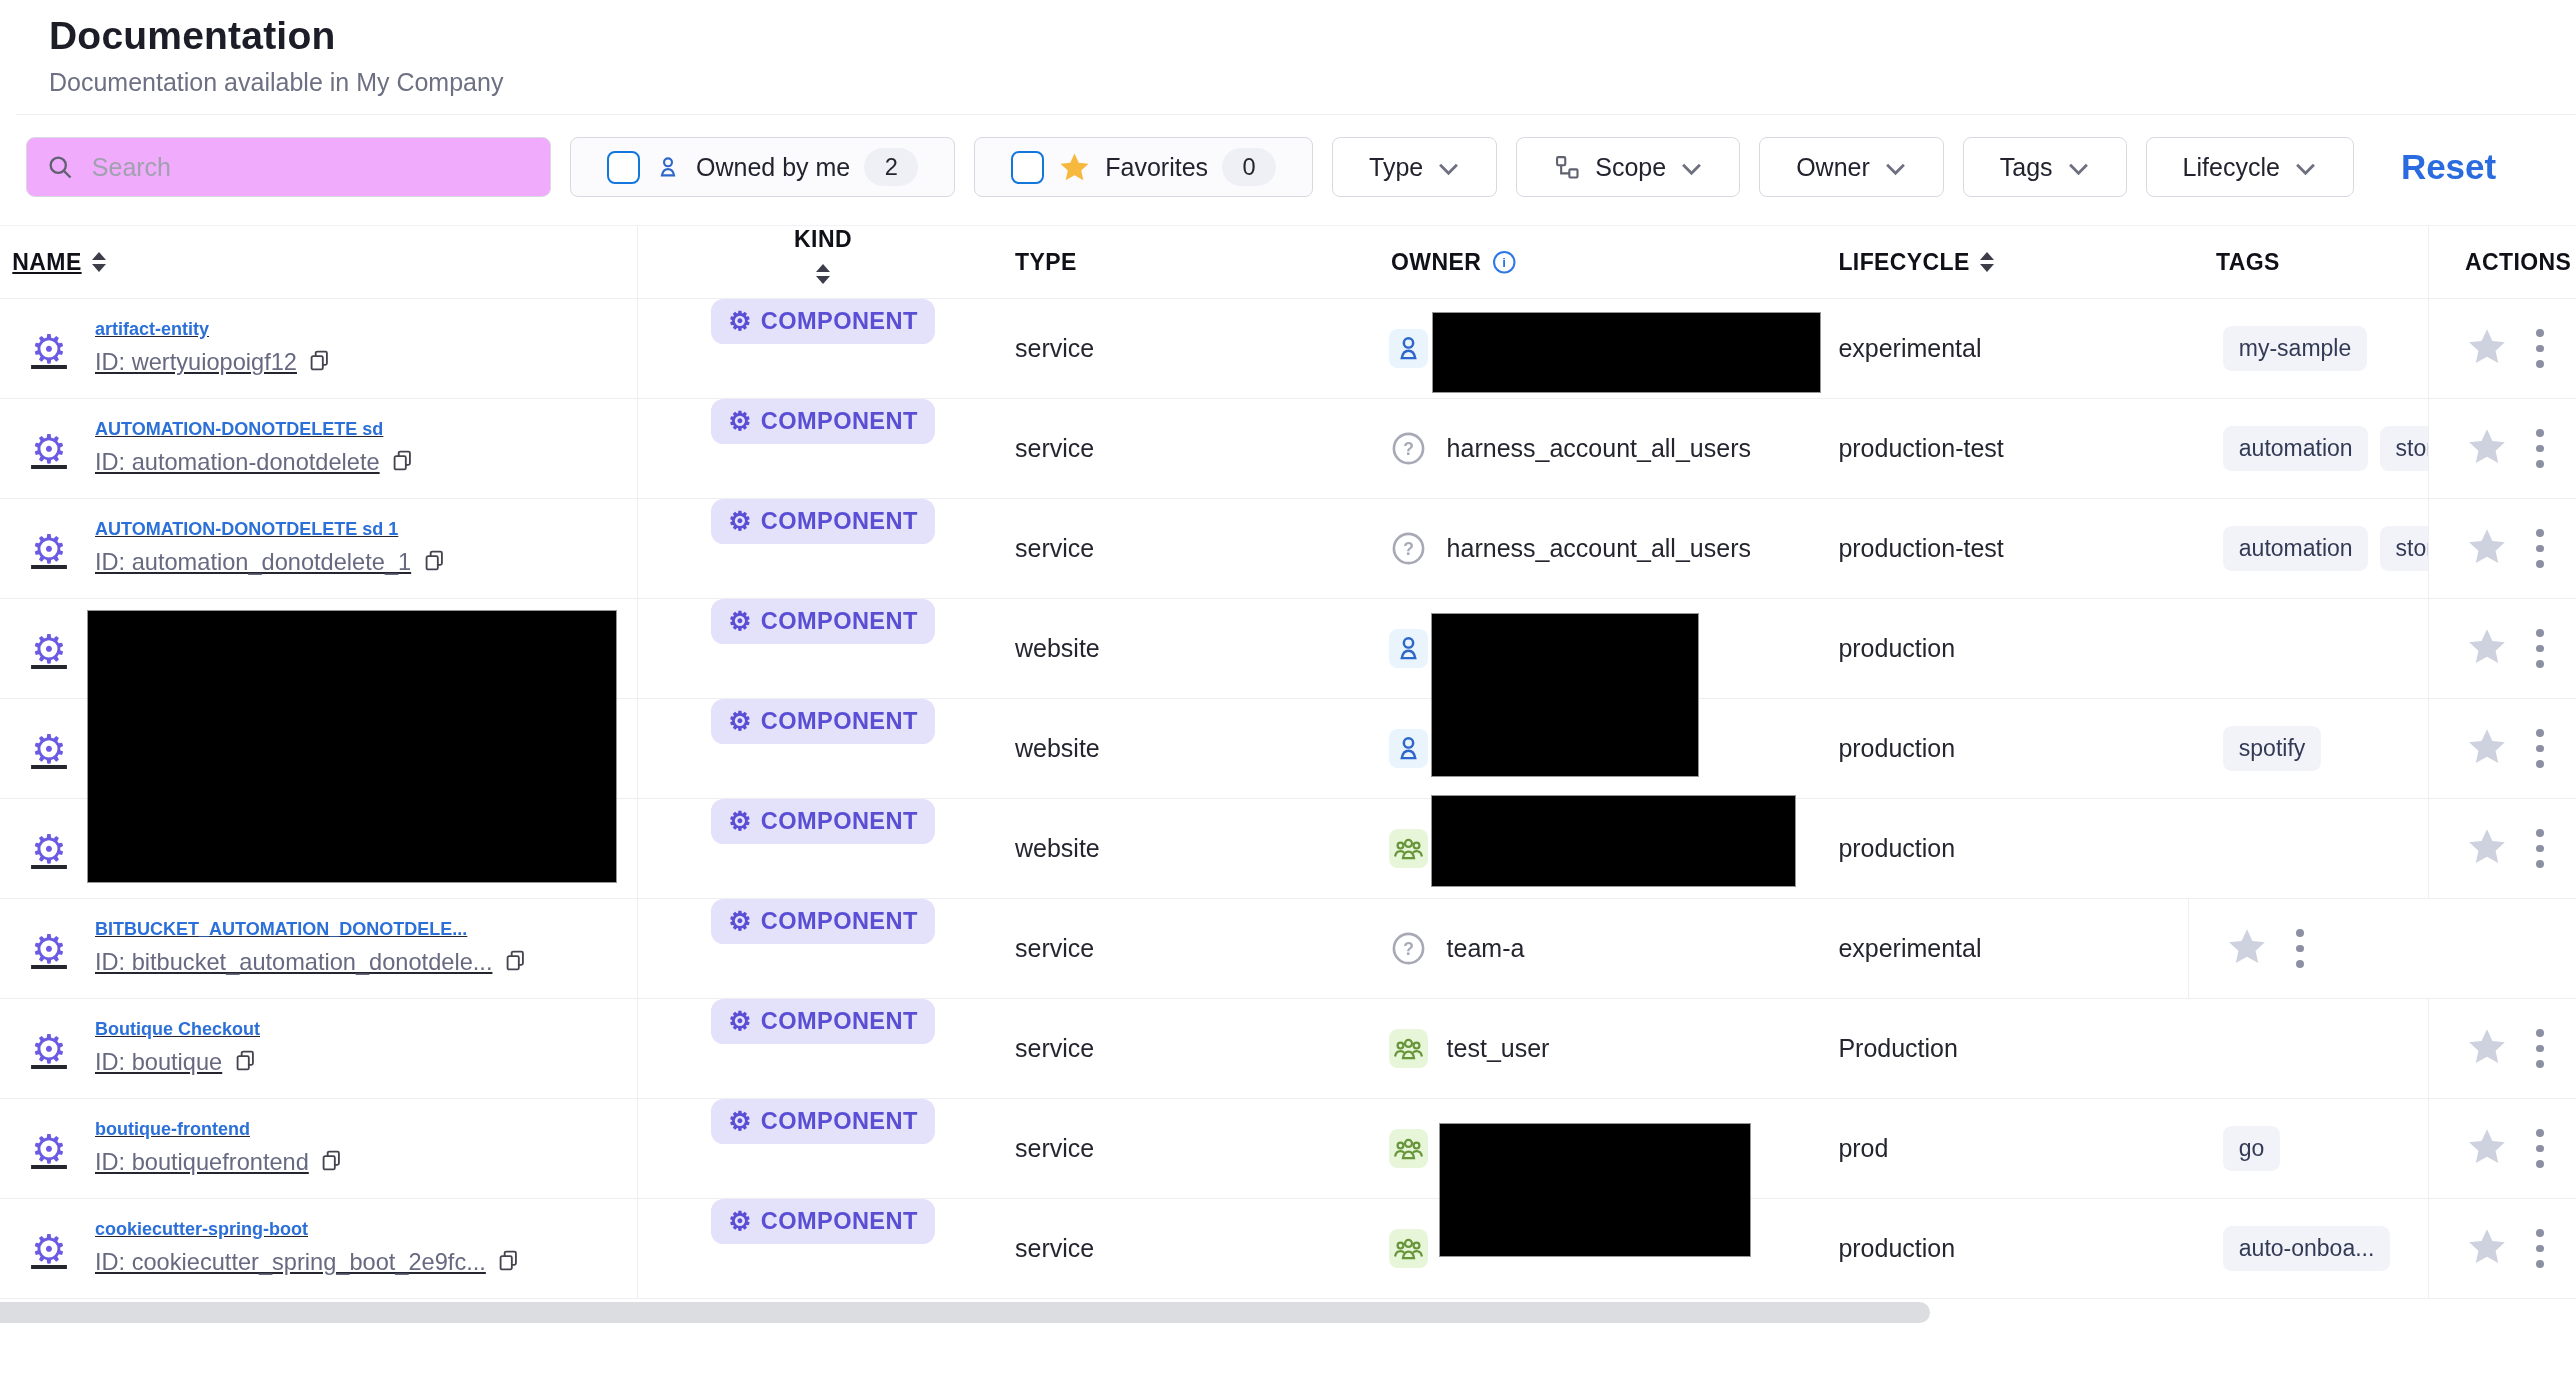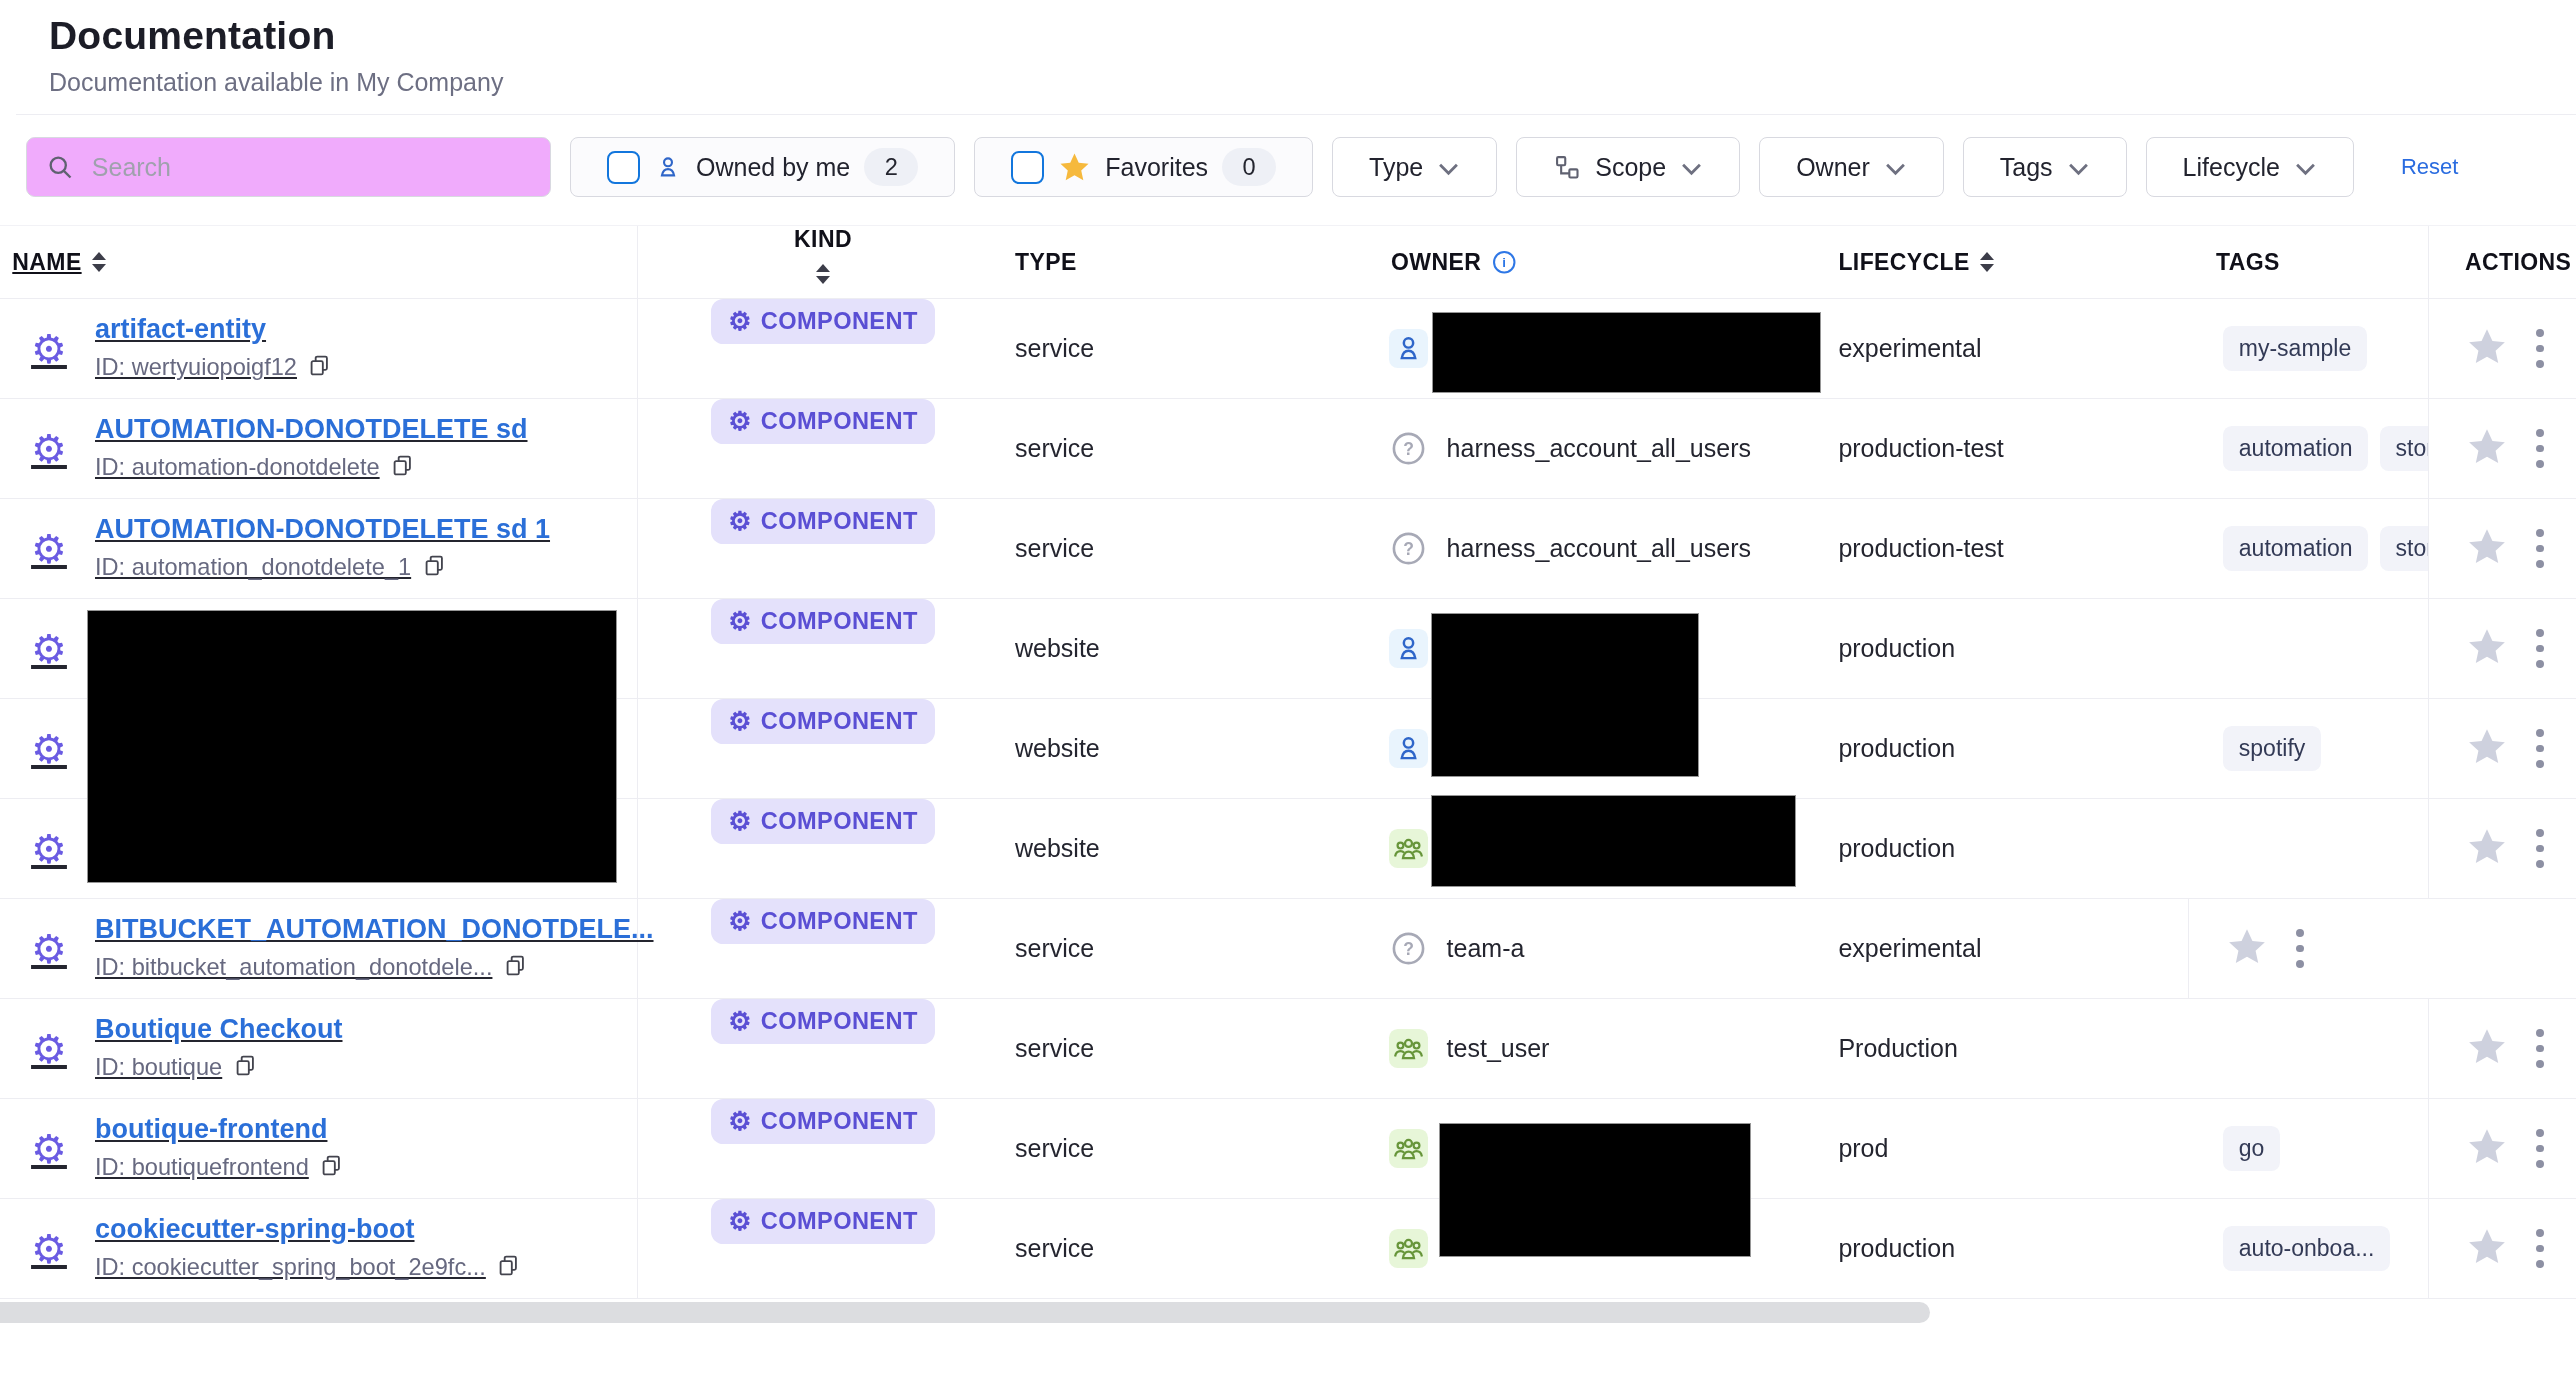--- a/index.html
+++ b/index.html
@@ -14,21 +14,21 @@
   
   .filterbar{position:absolute;top:137px;left:26px;display:flex;align-items:center;gap:19px;height:60px;}
   .searchbox{display:flex;align-items:center;gap:15.8px;width:525px;height:60px;border:1.8px solid #d8d9e0;border-radius:8.8px;box-sizing:border-box;padding:0 19px;background:#f0abfc;}
   .searchbox input{border:none;outline:none;font-size:25px;color:#24252f;font-family:"Liberation Sans",sans-serif;width:100%;background:transparent;}
   .searchbox input::placeholder{color:#9fa1ad;}
   .chip{display:flex;align-items:center;gap:14px;height:60px;border:1.8px solid #d8d9e0;border-radius:8px;box-sizing:border-box;padding:0 36px;background:#fbfbfd;font-size:25px;color:#22232e;cursor:pointer;}
   .chip.plain{background:#fff;}
   .checkbox{width:33px;height:33px;border:2.6px solid #1276dd;border-radius:7.9px;box-sizing:border-box;background:#fff;flex:0 0 auto;}
   .countbadge{background:#eef0f6;border-radius:874px;min-width:26px;padding:5.3px 14px;text-align:center;font-size:23.6px;color:#24252f;}
   .ddchev{width:23px;height:14px;margin-top:3.5px;}
-  .reset{margin-left:28px;font-size:22px;font-weight:400;color:#2a6ce0;cursor:pointer;}
+  .reset{margin-left:28px;font-size:35px;font-weight:700;color:#2a6ce0;cursor:pointer;}
   .fav-star{width:33px;height:33px;}
   .icon16{width:28px;height:28px;flex:0 0 auto;}
 
   
   .table{position:absolute;top:225px;left:0;width:2576px;}
   .thead,.trow{display:grid;grid-template-columns:638px 342px 385px 455px 368px 240px 149px;}
   .thead{height:74px;border-top:1.8px solid #f2f2f6;border-bottom:1.8px solid #ededf2;box-sizing:border-box;}
   .trow{height:100px;border-bottom:1.8px solid #ededf2;box-sizing:border-box;}
   .hcell{display:flex;align-items:center;gap:10.5px;font-size:23px;font-weight:700;color:#101019;letter-spacing:0.4px;}
   .cell{display:flex;align-items:center;height:100%;box-sizing:border-box;}
@@ -45,21 +45,21 @@
   .actions-cell{padding-left:37px;gap:23px;}
 
   .sort{display:flex;flex-direction:column;gap:4.4px;cursor:pointer;}
   .sort i{display:block;width:0;height:0;border-left:7px solid transparent;border-right:7px solid transparent;}
   .sort .up{border-bottom:8.8px solid #3c3d49;}
   .sort .down{border-top:8.8px solid #3c3d49;}
   .infoicon{width:24.5px;height:24.5px;cursor:pointer;}
 
   .gear{font-size:40px;line-height:40px;color:#6a5be2;flex:0 0 auto;width:40px;text-align:center;}
   .nameblock{margin-left:26px;display:flex;flex-direction:column;gap:7.9px;}
-  .ename{font-size:27px;font-weight:700;color:#2b6fd8;cursor:pointer;}
+  .ename{font-size:18px;font-weight:700;color:#2b6fd8;cursor:pointer;}
   .eid{display:flex;align-items:center;gap:10.5px;font-size:23.6px;color:#676980;}
   .copy{width:24.5px;height:24.5px;cursor:pointer;flex:0 0 auto;}
 
   .badge{display:inline-flex;align-items:center;gap:8.8px;background:#e4e1fb;color:#5a4fd4;border-radius:12.3px;padding:8.8px 17.5px;font-size:23.6px;font-weight:600;letter-spacing:0.4px;}
   .bgear{font-size:26px;line-height:26px;color:#5a4fd4;}
 
   .typetext,.ownername,.lifetext{font-size:25px;color:#24252f;}
   .avatar{width:39px;height:39px;border-radius:8.8px;display:flex;align-items:center;justify-content:center;flex:0 0 auto;}
   .avatar.user{background:#e9f4fd;}
   .avatar.group{background:#e7f6d8;}

